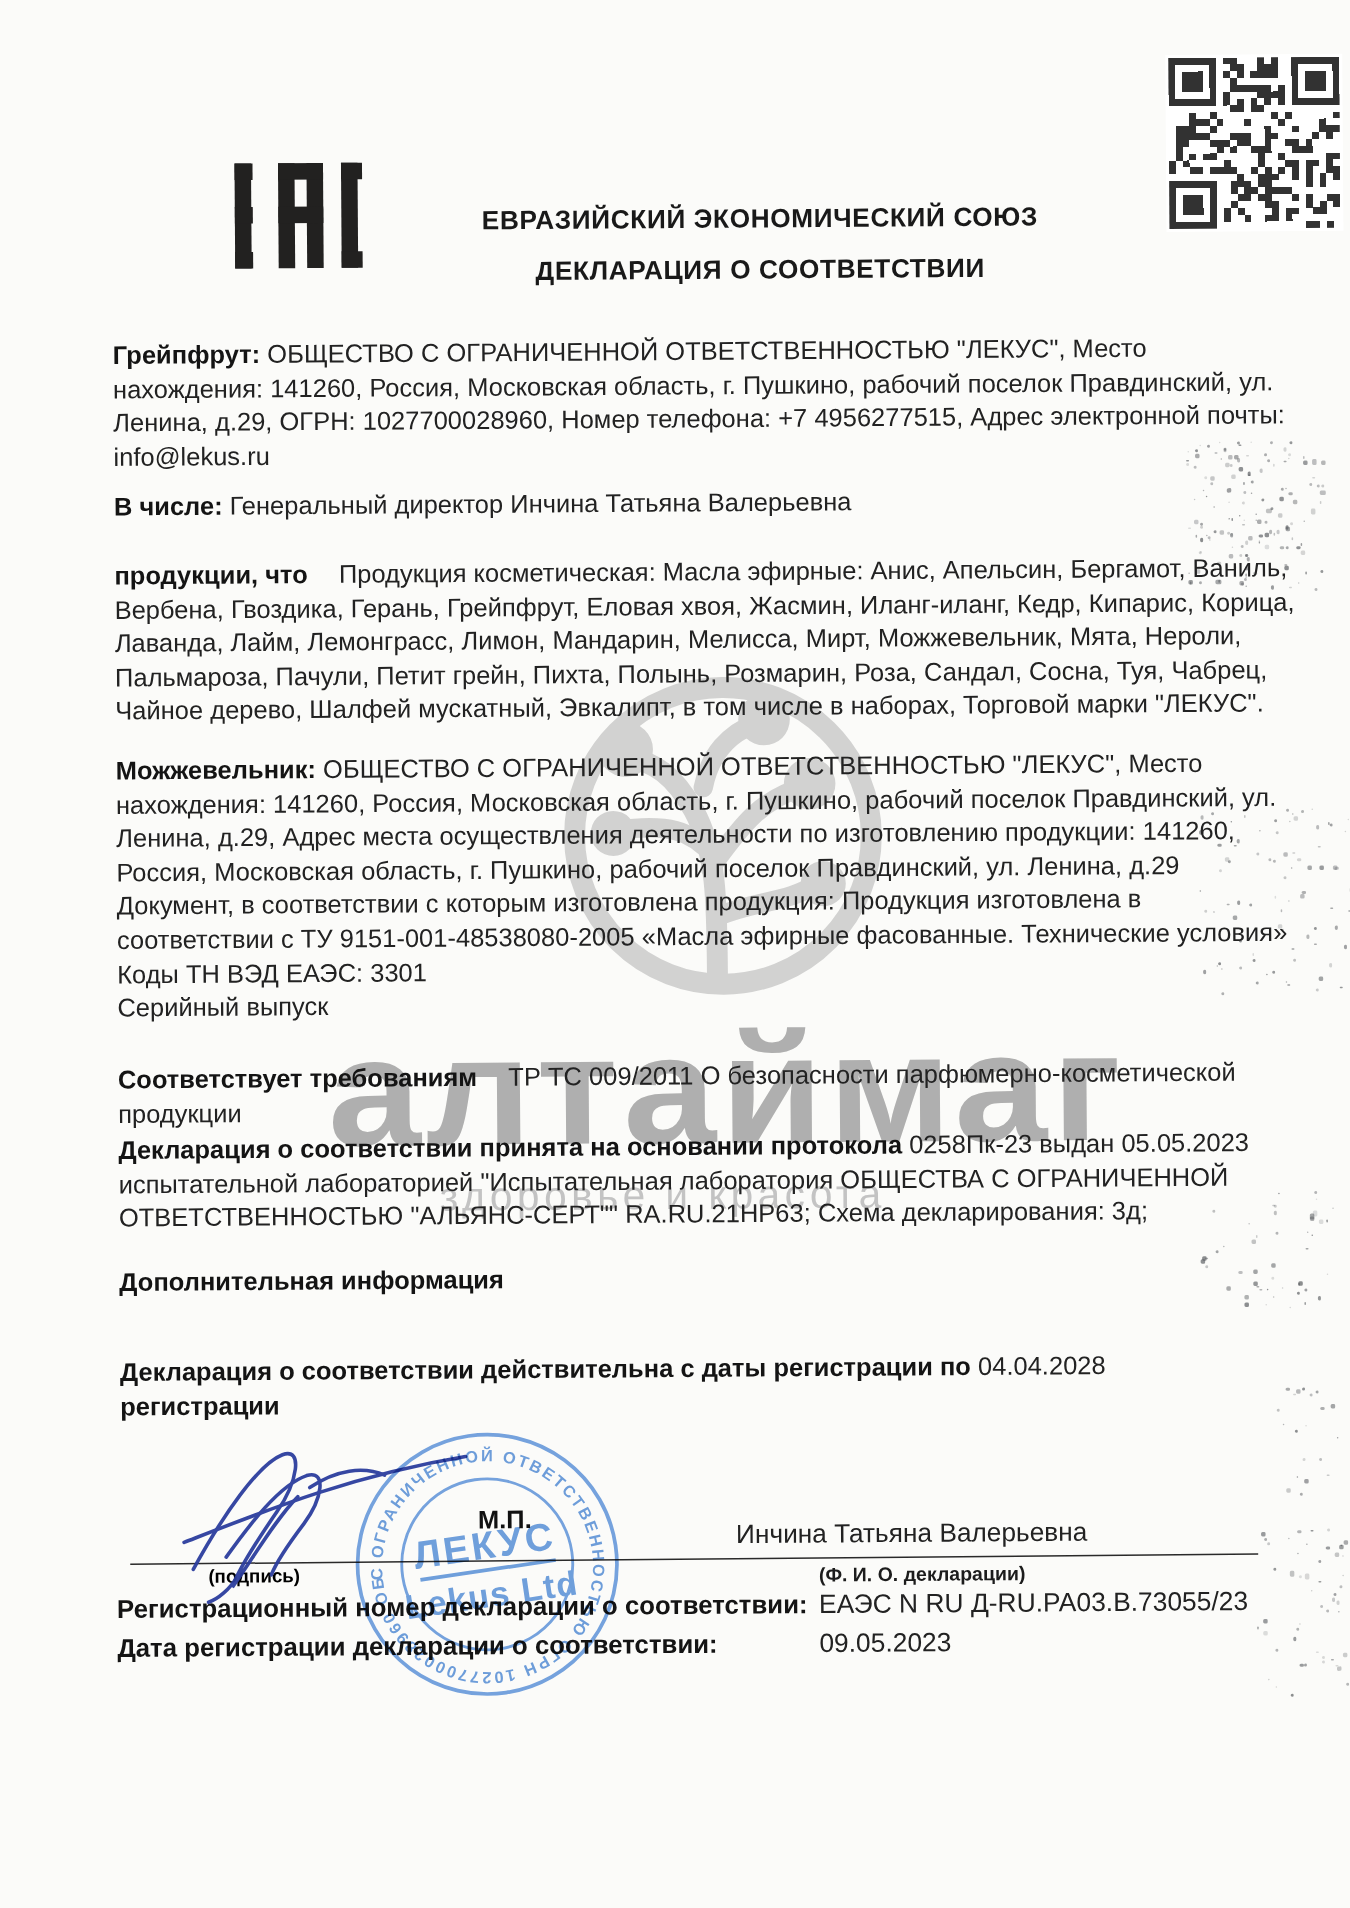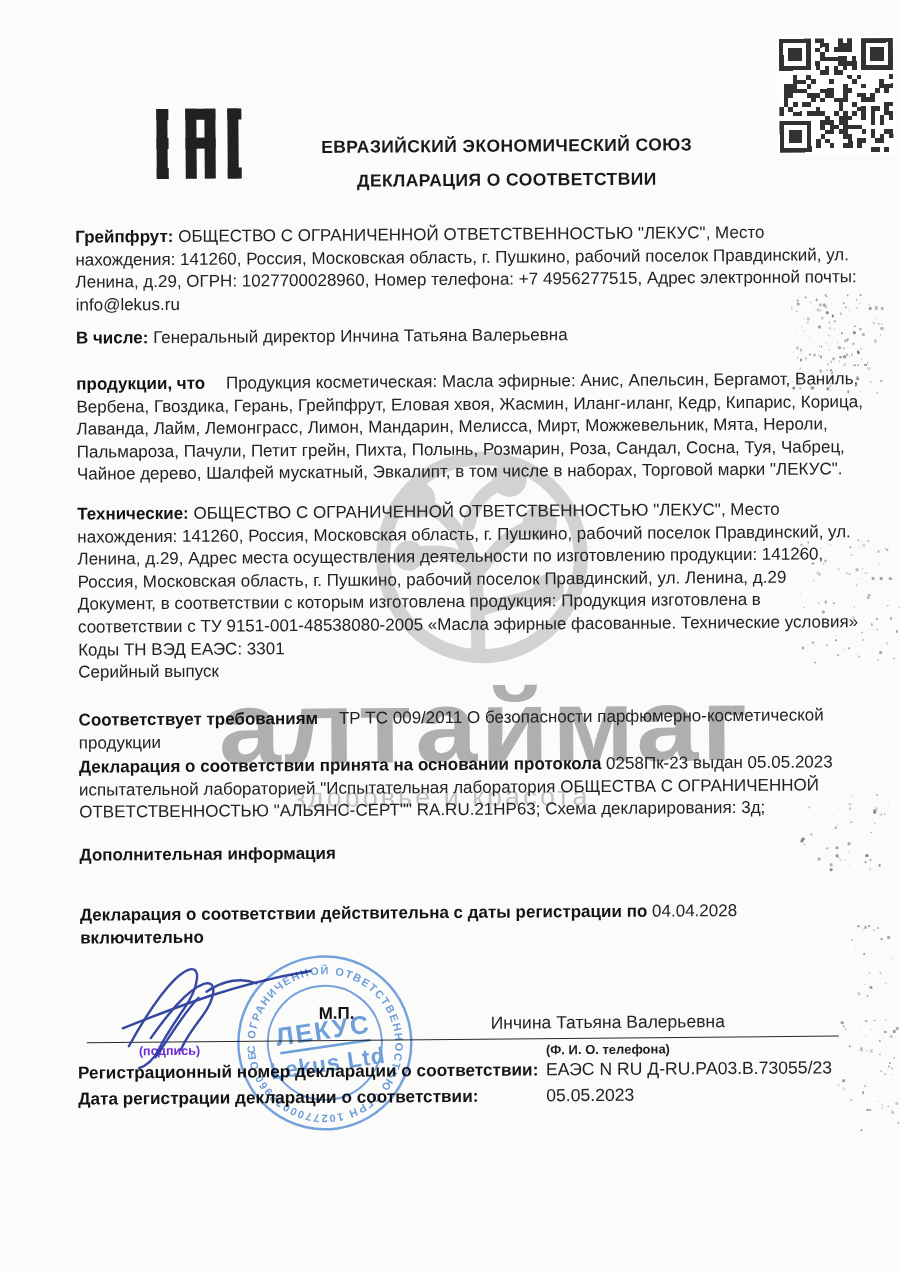--- a/index.html
+++ b/index.html
@@ -31,21 +31,21 @@
     letter-spacing:3px;transform:scaleX(1.08);transform-origin:left;
     white-space:nowrap;
   }
   #wm-tagline{
     left:292px;top:782px;z-index:0;
     font-size:27px;color:#c3c3c3;letter-spacing:3px;white-space:nowrap;
   }
   .textlayer{position:absolute;inset:0;z-index:2;}
   
   #sig-line{left:84px;top:1039px;width:752px;height:0;border-top:1.6px solid #2a2a2a;transform:rotate(-.12deg);}
-  #sig-caption{left:136px;top:1042px;font-size:12.5px;font-weight:bold;color:#6d28d9;}
+  #sig-caption{left:136px;top:1042px;font-size:12.5px;font-weight:bold;color:#000000;}
   #mp-label{left:316px;top:1003px;font-size:17px;font-weight:bold;color:#111;z-index:4;}
   #fio-name{left:488px;top:1013px;font-size:17.5px;color:#222;}
   #fio-caption{left:543px;top:1043px;font-size:13px;font-weight:bold;color:#1c1c1c;}
   #signature-svg{left:112px;top:948px;width:235px;height:120px;z-index:3;}
   #stamp{left:227px;top:946px;width:190px;height:192px;z-index:3;mix-blend-mode:multiply;opacity:.92;}
   
   .reg-label{left:75px;font-size:17.2px;font-weight:bold;color:#141414;}
   .reg-value{left:543px;font-size:17.6px;color:#222;}
   
   .noise{z-index:1;}
@@ -744,21 +744,21 @@
       <b>В числе:</b>
       <span>Генеральный директор Инчина Татьяна Валерьевна</span>
     </div>
 
     <div class="abs para" style="top:371px">
       <b class="lbl-gap">продукции, что</b>
       <span>Продукция косметическая: Масла эфирные: Анис, Апельсин, Бергамот, Ваниль, Вербена, Гвоздика, Герань, Грейпфрут, Еловая хвоя, Жасмин, Иланг-иланг, Кедр, Кипарис, Корица, Лаванда, Лайм, Лемонграсс, Лимон, Мандарин, Мелисса, Мирт, Можжевельник, Мята, Нероли, Пальмароза, Пачули, Петит грейн, Пихта, Полынь, Розмарин, Роза, Сандал, Сосна, Туя, Чабрец, Чайное дерево, Шалфей мускатный, Эвкалипт, в том числе в наборах, Торговой марки "ЛЕКУС".</span>
     </div>
 
     <div class="abs para" style="top:501px">
-      <b>Технические:</b>
+      <b>Можжевельник:</b>
       <span>ОБЩЕСТВО С ОГРАНИЧЕННОЙ ОТВЕТСТВЕННОСТЬЮ "ЛЕКУС", Место нахождения: 141260, Россия, Московская область, г. Пушкино, рабочий поселок Правдинский, ул. Ленина, д.29, Адрес места осуществления деятельности по изготовлению продукции: 141260, Россия, Московская область, г. Пушкино, рабочий поселок Правдинский, ул. Ленина, д.29</span>
       <div>Документ, в соответствии с которым изготовлена продукция: Продукция изготовлена в соответствии с ТУ 9151-001-48538080-2005 «Масла эфирные фасованные. Технические условия»</div>
       <div>Коды ТН ВЭД ЕАЭС: 3301</div>
       <div>Серийный выпуск</div>
     </div>
 
     <div class="abs para" style="top:707px">
       <b class="lbl-gap">Соответствует требованиям</b>
       <span>ТР ТС 009/2011 О безопасности парфюмерно-косметической продукции</span>
     </div>
@@ -768,28 +768,28 @@
       <span>0258Пк-23 выдан 05.05.2023 испытательной лабораторией "Испытательная лаборатория ОБЩЕСТВА С ОГРАНИЧЕННОЙ ОТВЕТСТВЕННОСТЬЮ "АЛЬЯНС-СЕРТ"" RA.RU.21НР63; Схема декларирования: 3д;</span>
     </div>
 
     <div class="abs para" style="top:842px">
       <b>Дополнительная информация</b>
     </div>
 
     <div class="abs para" style="top:902px">
       <b>Декларация о соответствии действительна с даты регистрации по</b>
       <span>04.04.2028</span><br>
-      <b>включительно</b>
+      <b>регистрации</b>
     </div>
 
     <div id="sig-line" class="abs"></div>
     <div id="sig-caption" class="abs">(подпись)</div>
     <div id="mp-label" class="abs">М.П.</div>
     <div id="fio-name" class="abs">Инчина Татьяна Валерьевна</div>
-    <div id="fio-caption" class="abs">(Ф. И. О. телефона)</div>
+    <div id="fio-caption" class="abs">(Ф. И. О. декларации)</div>
 
     <svg id="signature-svg" class="abs" viewBox="0 0 235 120">
       <g stroke="#2c3e9e" fill="none" stroke-width="2.4" stroke-linecap="round" opacity=".95">
         <path d="M14,96 C34,60 58,26 74,20 C88,15 84,38 70,58 C56,78 44,96 40,108 C52,92 68,64 84,48"></path>
         <path d="M36,88 C52,66 72,40 90,34 C104,30 100,50 88,66 C78,79 70,90 66,100"></path>
         <path d="M8,78 C60,58 120,34 196,22"></path>
         <path d="M92,42 C110,30 128,28 142,34"></path>
         <path d="M44,100 C38,110 30,116 24,118"></path>
       </g>
     </svg>
@@ -806,16 +806,16 @@
         </text>
         <text x="100" y="96" text-anchor="middle" font-size="27" font-weight="bold" fill="#4d88d4" letter-spacing="2" font-family="Liberation Sans, sans-serif">ЛЕКУС</text>
         <line x1="52" y1="104" x2="148" y2="104" stroke="#4d88d4" stroke-width="2.6"></line>
         <text x="100" y="130" text-anchor="middle" font-size="24" font-weight="bold" fill="#4d88d4" letter-spacing="1" font-family="Liberation Sans, sans-serif">Lekus Ltd</text>
       </g>
     </svg>
 
     <div class="abs reg-label" style="top:1060px">Регистрационный номер декларации о соответствии:</div>
     <div class="abs reg-value" style="top:1060px">ЕАЭС N RU Д-RU.РА03.В.73055/23</div>
     <div class="abs reg-label" style="top:1086px">Дата регистрации декларации о соответствии:</div>
-    <div class="abs reg-value" style="top:1086px">05.05.2023</div>
+    <div class="abs reg-value" style="top:1086px">09.05.2023</div>
 
   </div>
 </div>
 
 </body></html>

